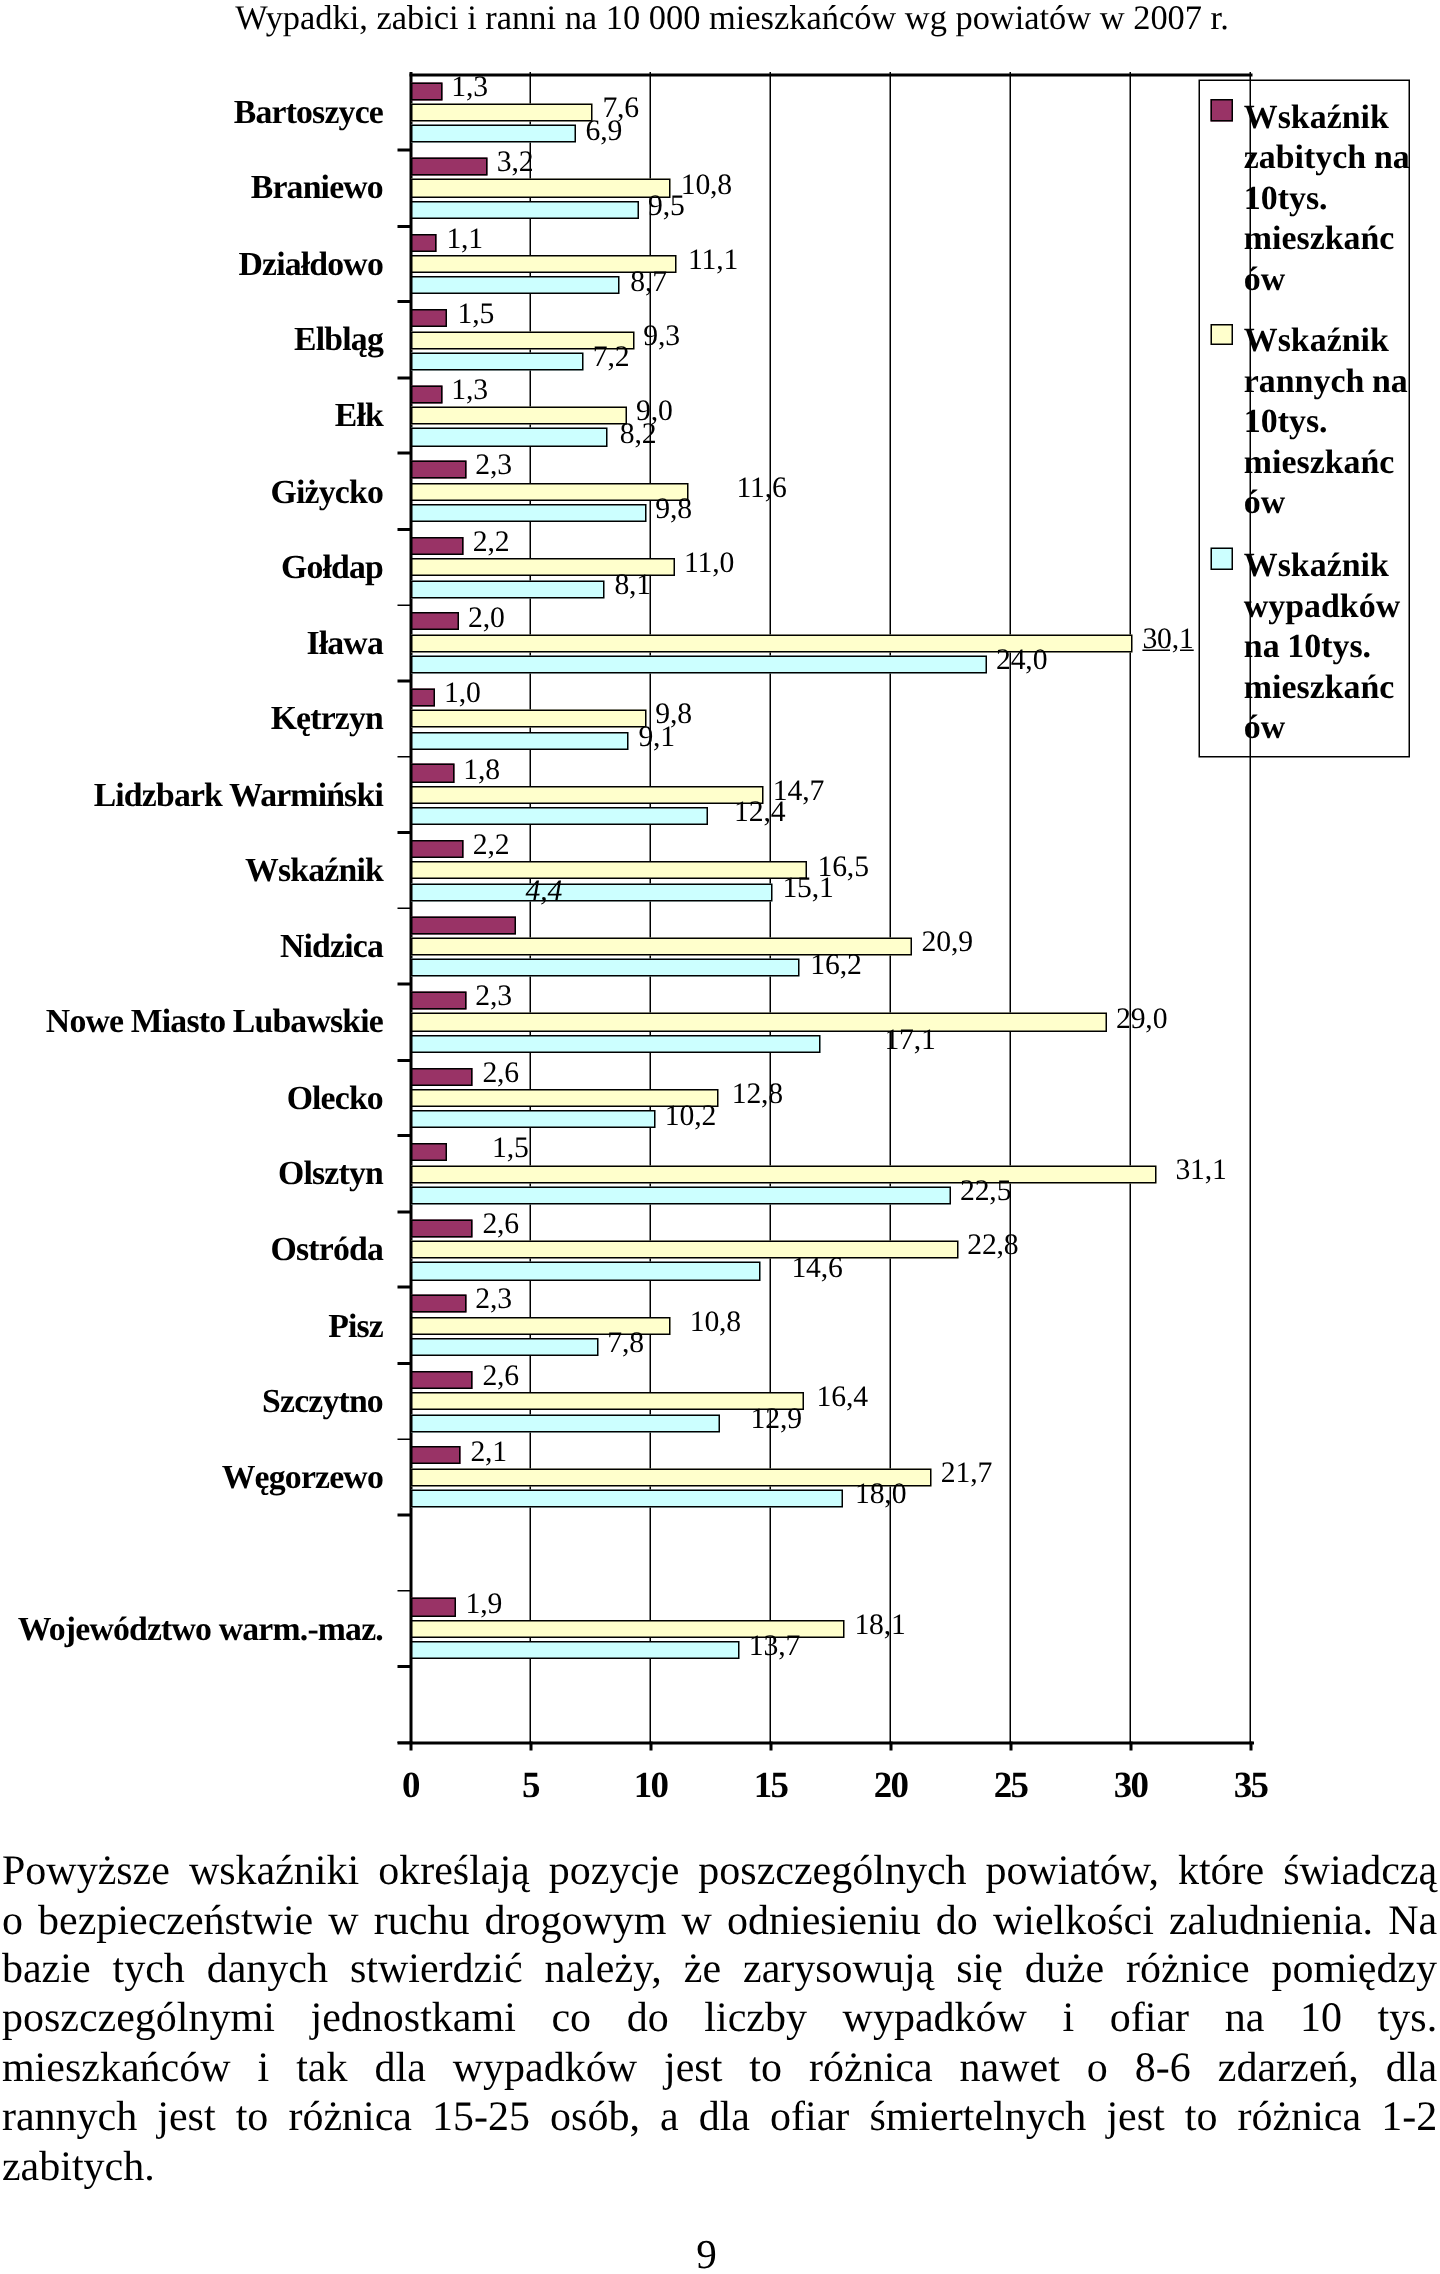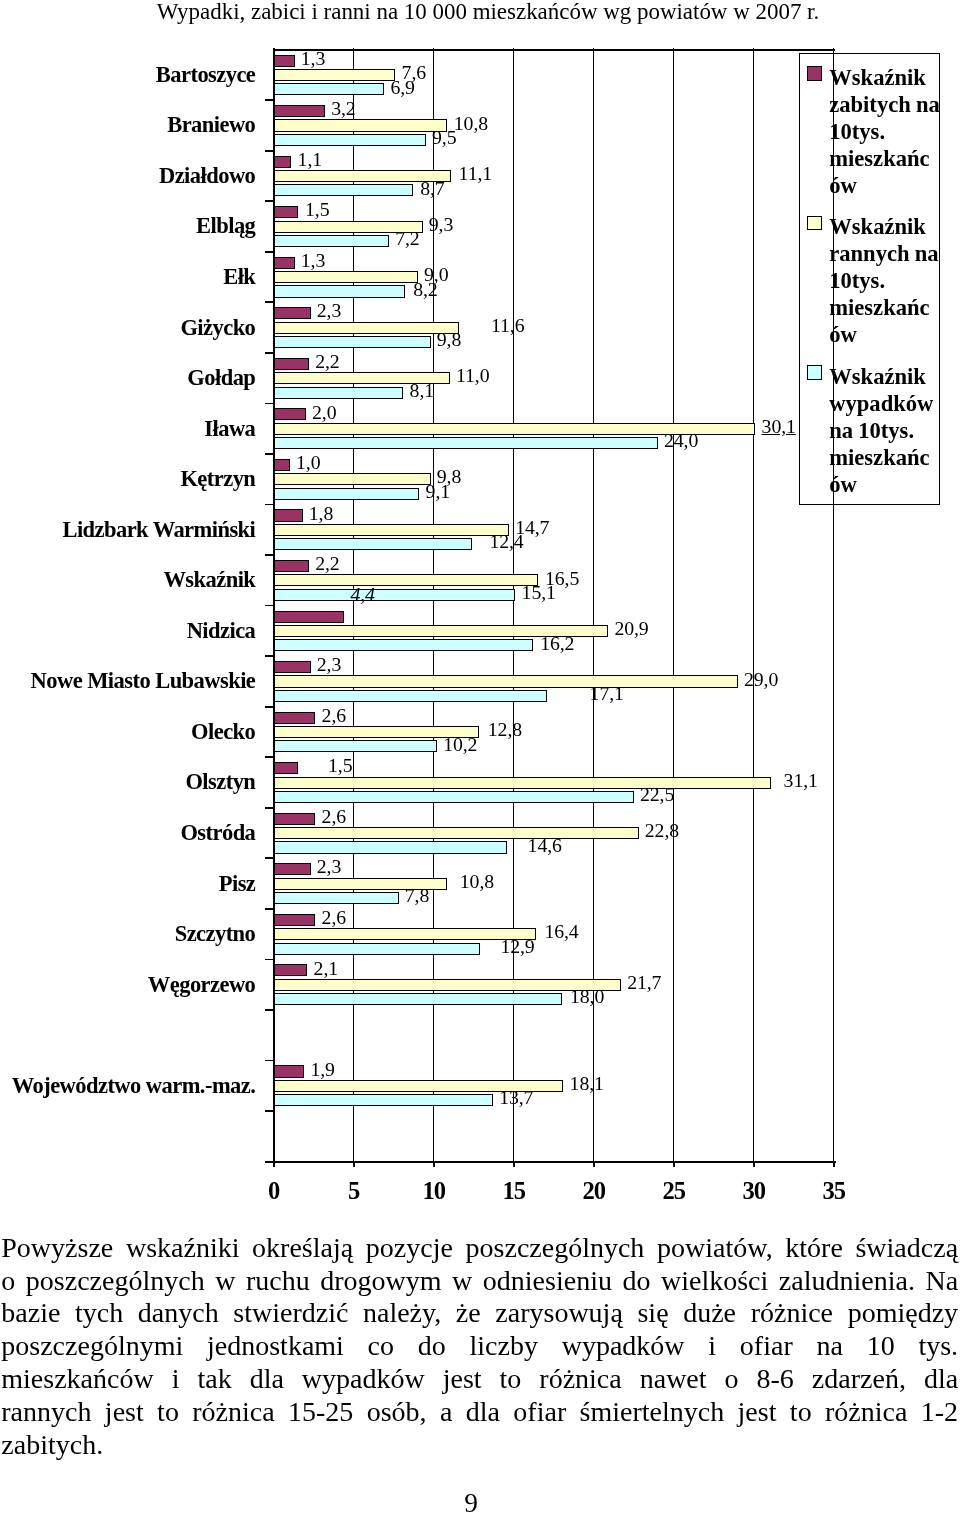--- a/index.html
+++ b/index.html
@@ -238,21 +238,21 @@
       <div style="left: 798.8px; top: 53.3px; width: 141px; height: 451.5px; position: absolute; box-sizing: border-box; border: 1.4px solid rgb(0, 0, 0);"></div>
       <div class="legend-swatch" style="left: 807px; top: 66px; background: rgb(153, 51, 102);"></div>
       <div class="legend-text" style="left: 829.2px; top: 63.7px;">Wskaźnik zabitych na 10tys. mieszkańców</div>
       <div class="legend-swatch" style="left: 807px; top: 215.7px; background: rgb(255, 255, 204);"></div>
       <div class="legend-text" style="left: 829.2px; top: 213.4px;">Wskaźnik rannych na 10tys. mieszkańców</div>
       <div class="legend-swatch" style="left: 807px; top: 365.4px; background: rgb(204, 255, 255);"></div>
       <div class="legend-text" style="left: 829.2px; top: 363.1px;">Wskaźnik wypadków na 10tys. mieszkańców</div>
     </div>
   <div id="bodytext">
       <div class="txtline">Powyższe wskaźniki określają pozycje poszczególnych powiatów, które świadczą</div>
-      <div class="txtline">o poszczególnych w ruchu drogowym w odniesieniu do wielkości zaludnienia. Na</div>
+      <div class="txtline">o bezpieczeństwie w ruchu drogowym w odniesieniu do wielkości zaludnienia. Na</div>
       <div class="txtline">bazie tych danych stwierdzić należy, że zarysowują się duże różnice pomiędzy</div>
       <div class="txtline">poszczególnymi jednostkami co do liczby wypadków i ofiar na 10 tys.</div>
       <div class="txtline">mieszkańców i tak dla wypadków jest to różnica nawet o 8-6 zdarzeń, dla</div>
       <div class="txtline">rannych jest to różnica 15-25 osób, a dla ofiar śmiertelnych jest to różnica 1-2</div>
       <div class="txtline last">zabitych.</div>
     </div>
   <div id="page-number">9</div>
 </div>
 
 </body></html>

